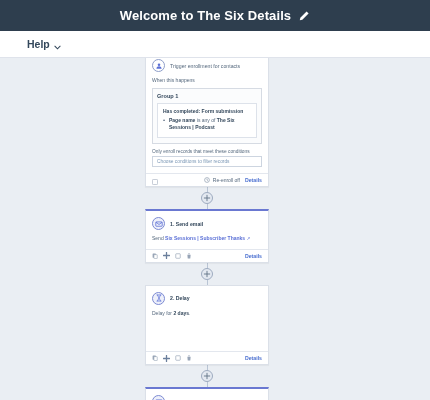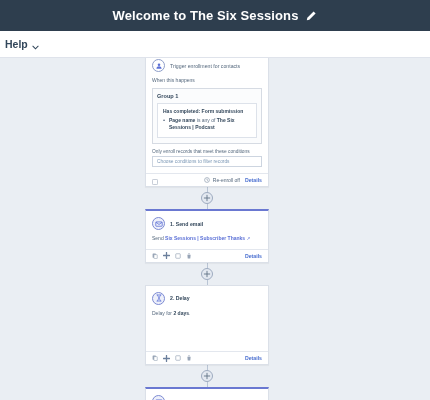--- a/index.html
+++ b/index.html
@@ -20,21 +20,21 @@
   .topbar-title {
     color: #ffffff; font-size: 13px; font-weight: bold; letter-spacing: .1px;
   }
   .pencil-icon { display: block; width: 12px; height: 12px; }
   .pencil-icon svg { display: block; }
 
   
   .helpbar {
     height: 27px; background: #ffffff;
     display: flex; align-items: center;
-    padding-left: 5px;
+    padding-left: 27px;
     border-bottom: 1px solid #dfe3eb;
   }
   .help-btn {
     display: flex; align-items: center; gap: 4px;
     color: #33475b; font-size: 10.5px; font-weight: bold;
   }
   .chev { width: 7px; height: 7px; display: block; }
 
   
   .canvas {
@@ -134,21 +134,21 @@
     display: flex; align-items: center; justify-content: center;
   }
   .plus-btn svg { display: block; }
 </style>
 </head>
 <body>
 
 <div class="app">
 
   <div class="topbar">
-    <span class="topbar-title">Welcome to The Six Sessions</span>
+    <span class="topbar-title">Welcome to The Six Details</span>
     <span class="pencil-icon">
       <svg width="12" height="12" viewBox="0 0 12 12">
         <path d="M8.6 1.4 L10.6 3.4 L4.3 9.7 L1.8 10.2 L2.3 7.7 Z" fill="#ffffff"></path>
       </svg>
     </span>
   </div>
 
   <div class="helpbar">
     <div class="help-btn">
       <span>Help</span>

